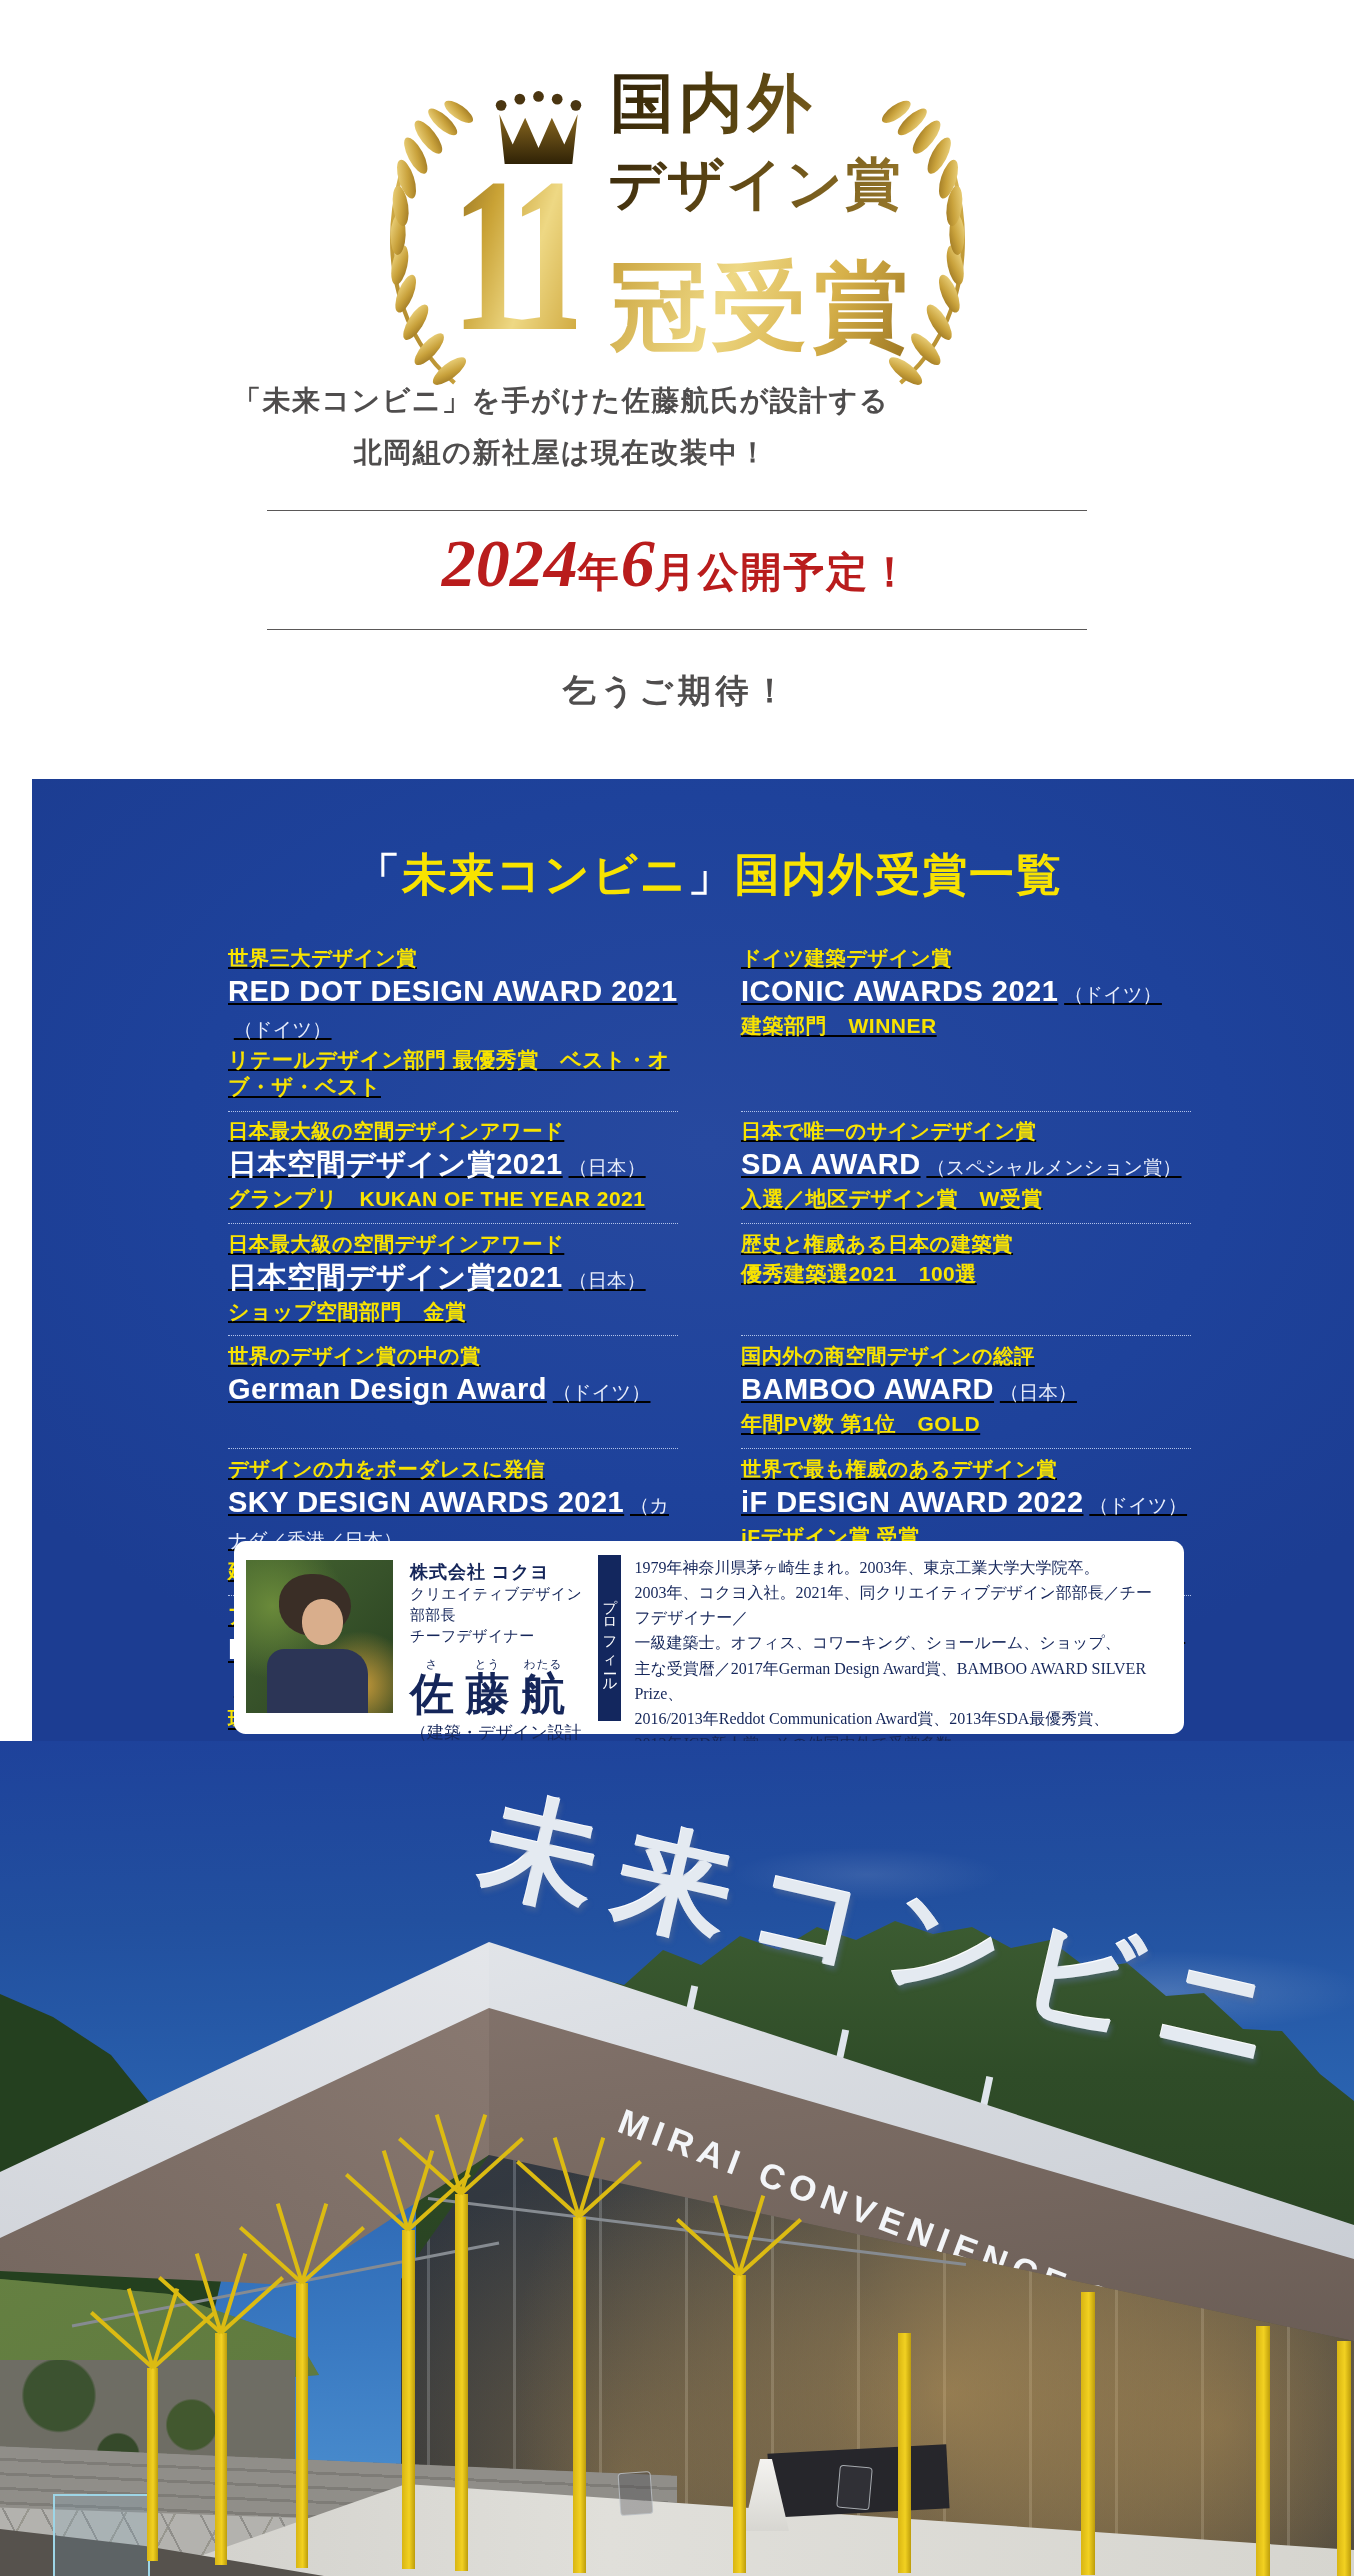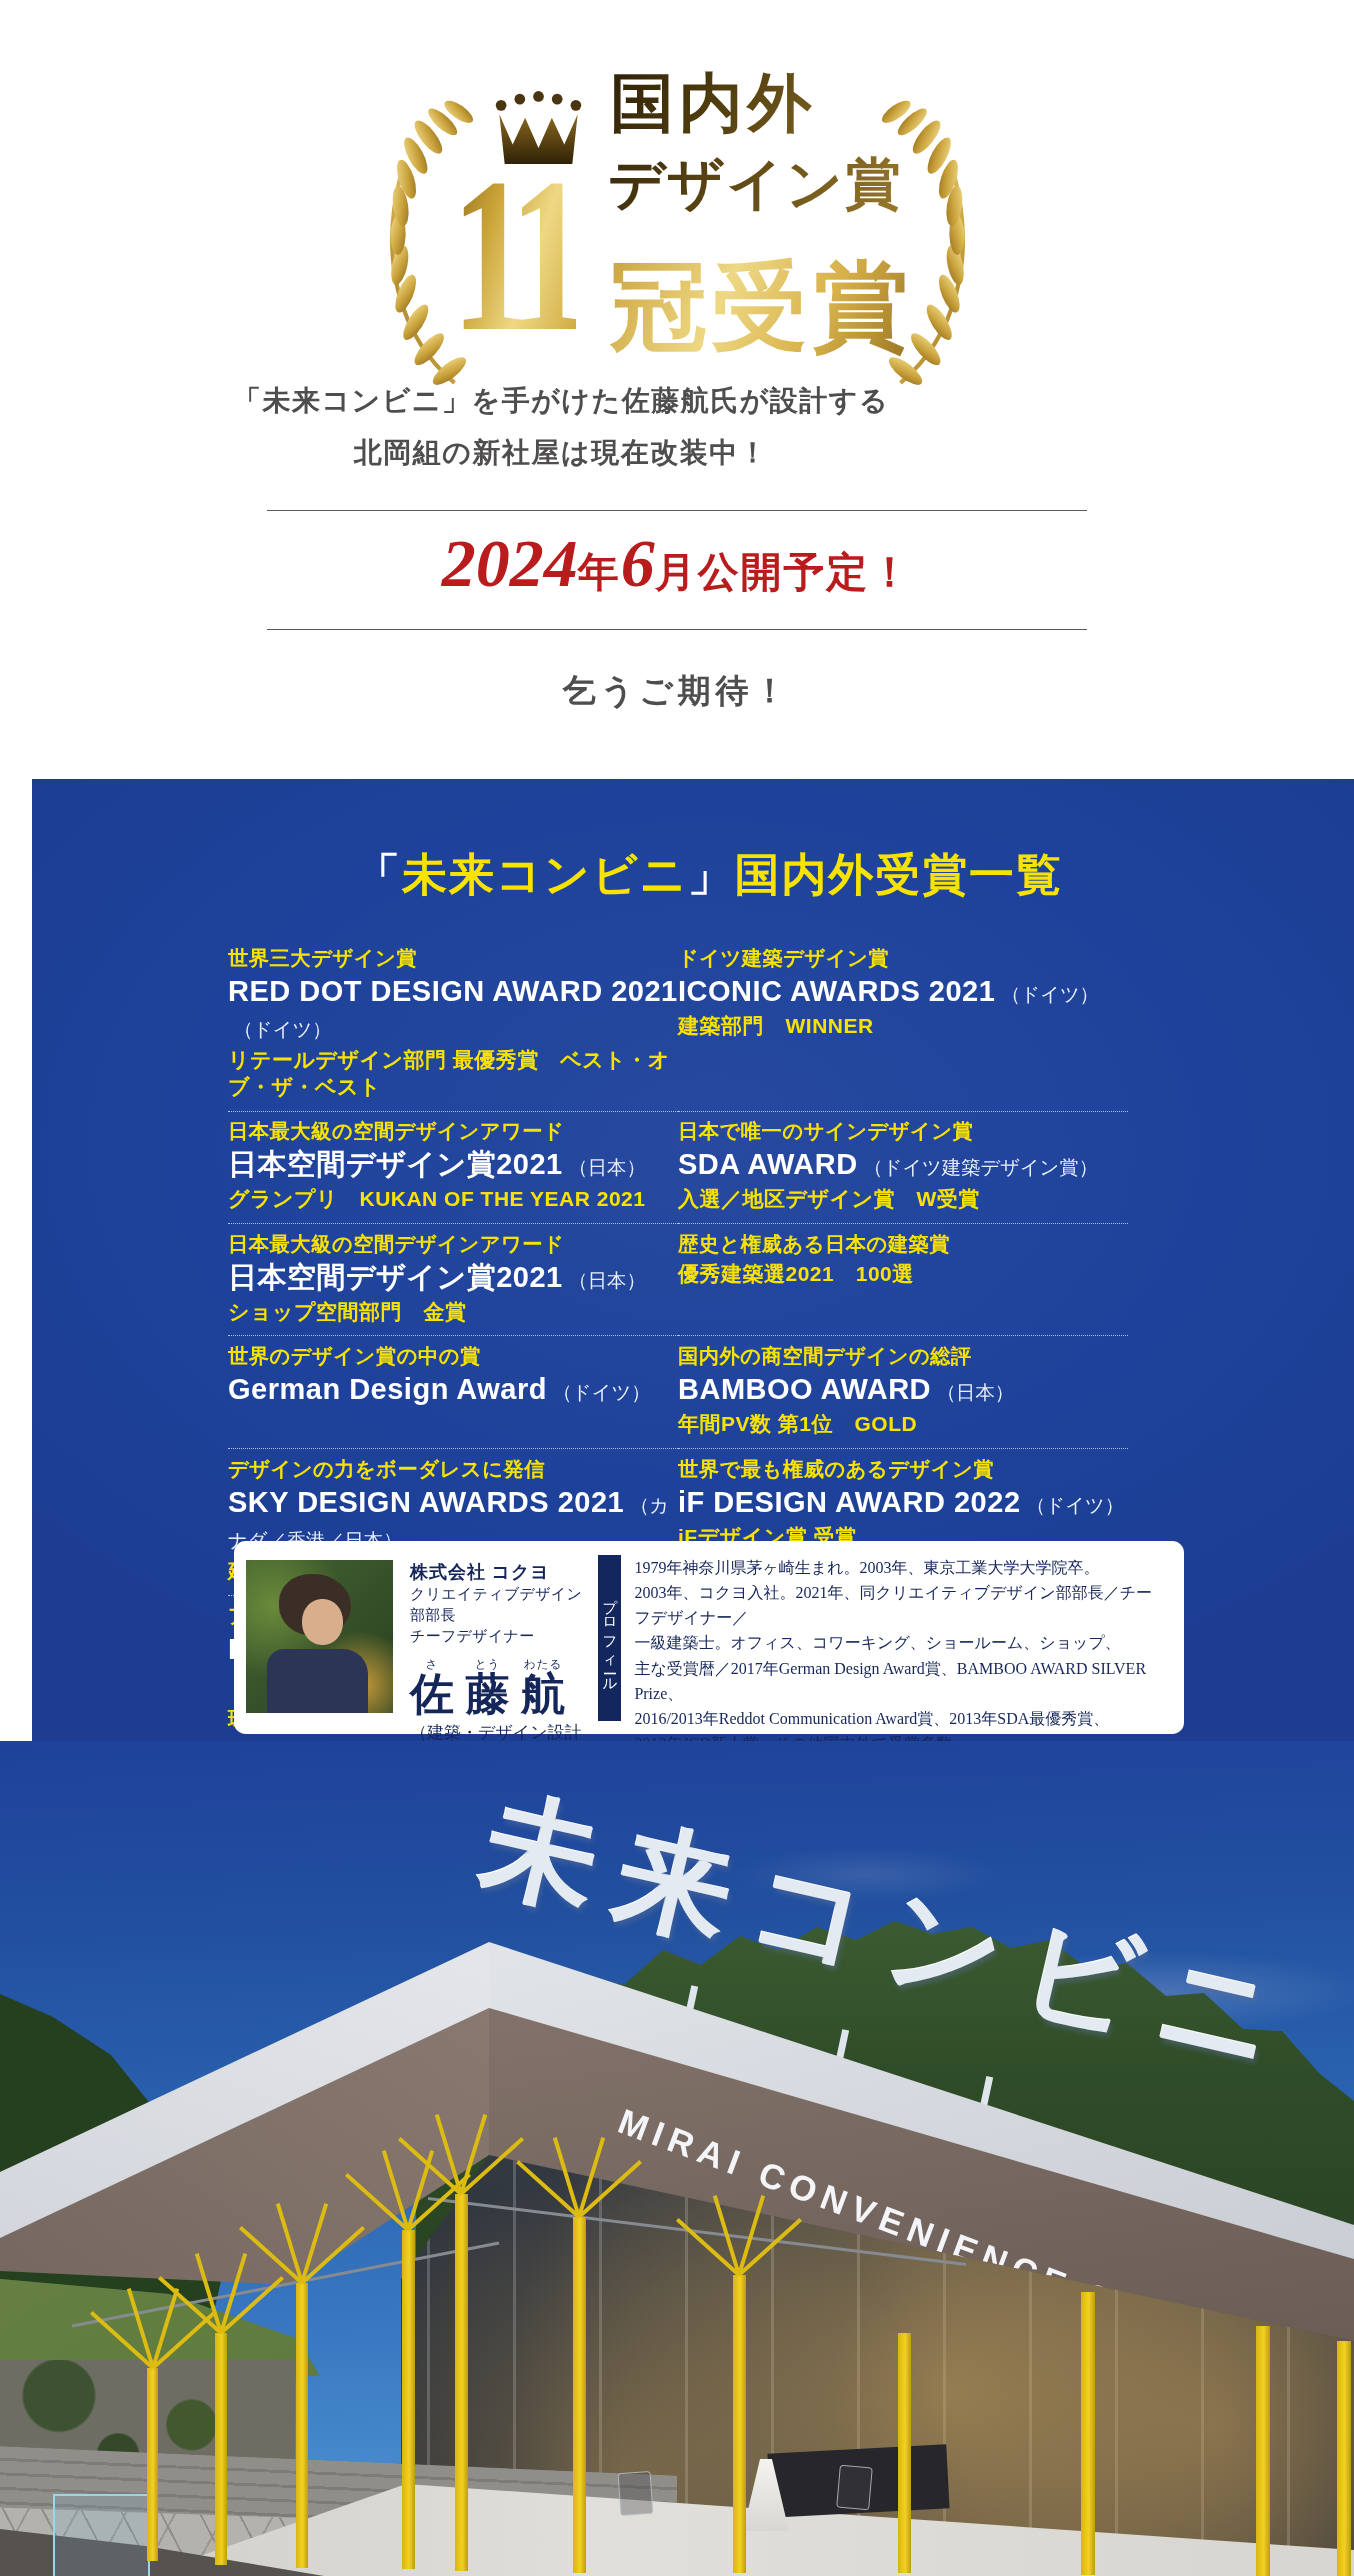--- a/index.html
+++ b/index.html
@@ -40,21 +40,21 @@
   .date-line .digit{font-size:68px;font-style:italic;letter-spacing:0;}
   .teaser{position:absolute;top:669px;left:0;width:1354px;text-align:center;color:#4f4d4d;
           font-size:33px;font-weight:700;letter-spacing:4.8px;}
 
   
   .awards{position:absolute;top:779px;left:0;width:1354px;height:962px;
           background:radial-gradient(ellipse 871px 580px at 50% 38%,#27499f 0%,#1e429b 60%,#1c3d92 100%);margin-left:32px;}
   .aw-title{margin:0;padding-top:66px;text-align:center;font-size:45px;font-weight:bold;
             letter-spacing:1.9px;color:#f8e300;}
   .aw-title .bracket{color:#ffffff;}
-  .grid{width:962px;margin:33px auto 0;display:grid;grid-template-columns:450px 450px;}
+  .grid{width:962px;margin:33px auto 0;display:grid;grid-template-columns:450px 450px;column-gap:63px;text-decoration:underline;}
   .item{padding:7.7px 0 10.6px;border-bottom:1.9px dotted rgba(214,226,252,.8);}
   .item.no-sep{border-bottom:none;}
   .cat{font-size:20.3px;font-weight:bold;color:#f8e300;letter-spacing:0.5px;line-height:1.25;}
   .nm{font-size:29px;font-weight:bold;color:#fff;letter-spacing:0.5px;line-height:1.2;margin-top:2.9px;}
   .sfx{font-size:19.3px;font-weight:500;color:#e9eefb;margin-left:5.8px;letter-spacing:0;}
   .det{font-size:21px;font-weight:bold;color:#f8e300;line-height:1.25;margin-top:3.9px;letter-spacing:0.5px;}
   .total-cell{border:none;display:flex;justify-content:flex-end;align-items:flex-start;padding-top:17.4px;}
   .total-inner{text-align:center;padding-right:5.8px;}
   .as-of{color:#fff;font-size:26px;font-weight:bold;letter-spacing:1px;}
   .total{color:#f8e300;font-size:37px;font-weight:bold;margin-top:1.9px;letter-spacing:1.9px;}
@@ -263,21 +263,21 @@
         <div class="det">建築部門　WINNER</div>
       </div>
 
       <div class="item">
         <div class="cat">日本最大級の空間デザインアワード</div>
         <div class="nm"><span>日本空間デザイン賞2021</span><span class="sfx">（日本）</span></div>
         <div class="det">グランプリ　KUKAN OF THE YEAR 2021</div>
       </div>
       <div class="item">
         <div class="cat">日本で唯一のサインデザイン賞</div>
-        <div class="nm"><span>SDA AWARD</span><span class="sfx">（ドイツ建築デザイン賞）</span></div>
+        <div class="nm"><span>SDA AWARD</span><span class="sfx">（スペシャルメンション賞）</span></div>
         <div class="det">入選／地区デザイン賞　W受賞</div>
       </div>
 
       <div class="item">
         <div class="cat">日本最大級の空間デザインアワード</div>
         <div class="nm"><span>日本空間デザイン賞2021</span><span class="sfx">（日本）</span></div>
         <div class="det">ショップ空間部門　金賞</div>
       </div>
       <div class="item">
         <div class="cat">歴史と権威ある日本の建築賞</div>

